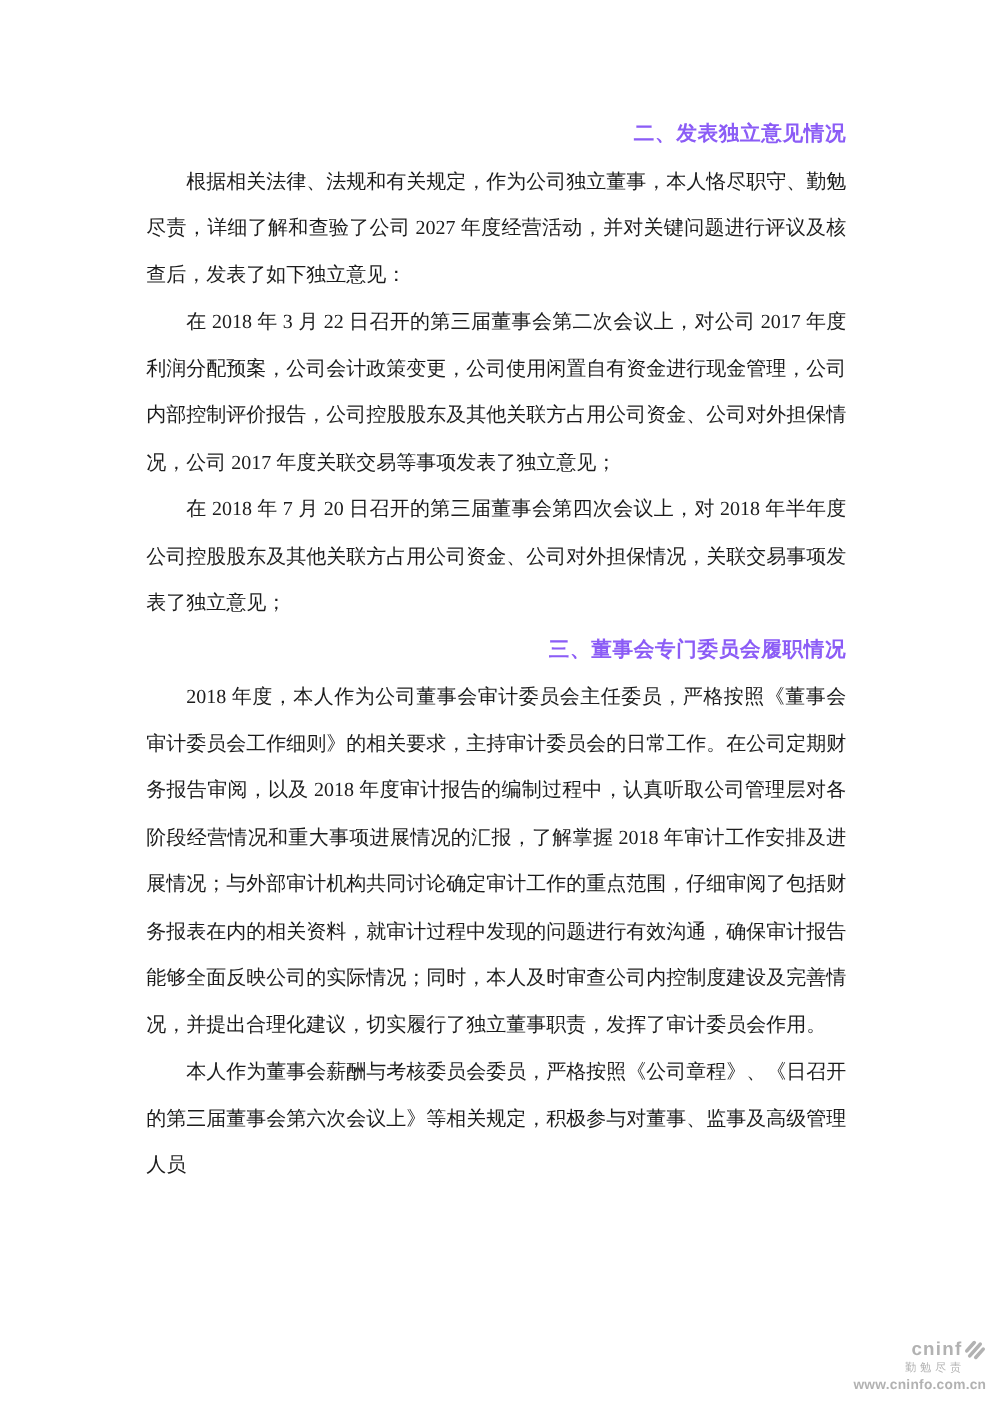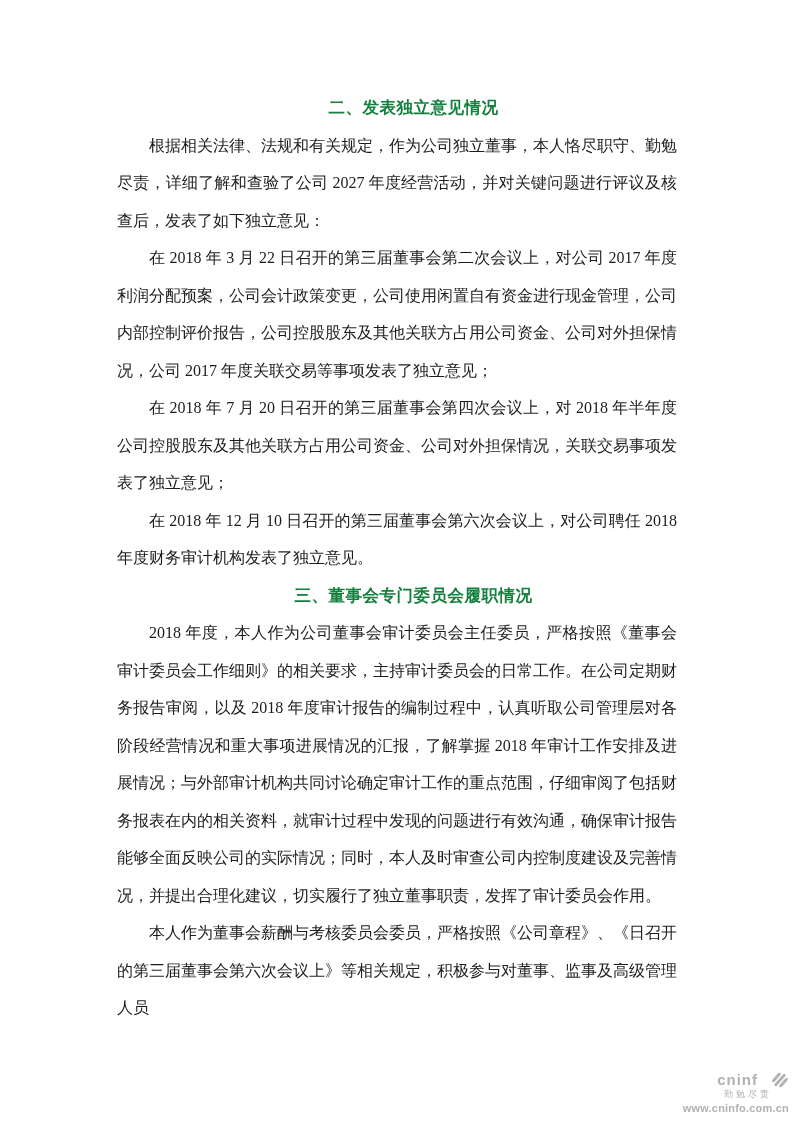--- a/index.html
+++ b/index.html
@@ -27,42 +27,42 @@
   }
   .content p {
     margin: 0;
     text-indent: 2em;
   }
   .content h2 {
     margin: 0;
     font-size: 16.5px;
     line-height: 37.5px;
     font-weight: 700;
-    color: #15803d;
+    color: #8b5cf6;
     text-indent: 2em;
-    text-align: center;
+    text-align: right;
     font-family: "Liberation Sans", "DejaVu Sans", sans-serif;
     letter-spacing: 0.5px;
   }
   .watermark {
     position: absolute;
     right: 4px;
     bottom: 8px;
     width: 118px;
     color: #b2b2b2;
     font-family: "Liberation Sans", "DejaVu Sans", sans-serif;
     text-align: right;
     line-height: 1.1;
     user-select: none;
   }
   .wm-row {
     display: flex;
     align-items: center;
     justify-content: flex-end;
-    gap: 13px;
+    gap: 1px;
   }
   .wm-brand {
     font-weight: 700;
     font-size: 15px;
     letter-spacing: 1px;
   }
   .wm-icon svg {
     display: block;
   }
   .wm-cn {
@@ -85,21 +85,20 @@
 
   <div class="content">
     <h2>二、发表独立意见情况</h2>
 
     <p>根据相关法律、法规和有关规定，作为公司独立董事，本人恪尽职守、勤勉尽责，详细了解和查验了公司 2027 年度经营活动，并对关键问题进行评议及核查后，发表了如下独立意见：</p>
 
     <p>在 2018 年 3 月 22 日召开的第三届董事会第二次会议上，对公司 2017 年度利润分配预案，公司会计政策变更，公司使用闲置自有资金进行现金管理，公司内部控制评价报告，公司控股股东及其他关联方占用公司资金、公司对外担保情况，公司 2017 年度关联交易等事项发表了独立意见；</p>
 
     <p>在 2018 年 7 月 20 日召开的第三届董事会第四次会议上，对 2018 年半年度公司控股股东及其他关联方占用公司资金、公司对外担保情况，关联交易事项发表了独立意见；</p>
 
-    <p>在 2018 年 12 月 10 日召开的第三届董事会第六次会议上，对公司聘任 2018 年度财务审计机构发表了独立意见。</p>
 
     <h2>三、董事会专门委员会履职情况</h2>
 
     <p>2018 年度，本人作为公司董事会审计委员会主任委员，严格按照《董事会审计委员会工作细则》的相关要求，主持审计委员会的日常工作。在公司定期财务报告审阅，以及 2018 年度审计报告的编制过程中，认真听取公司管理层对各阶段经营情况和重大事项进展情况的汇报，了解掌握 2018 年审计工作安排及进展情况；与外部审计机构共同讨论确定审计工作的重点范围，仔细审阅了包括财务报表在内的相关资料，就审计过程中发现的问题进行有效沟通，确保审计报告能够全面反映公司的实际情况；同时，本人及时审查公司内控制度建设及完善情况，并提出合理化建议，切实履行了独立董事职责，发挥了审计委员会作用。</p>
 
     <p>本人作为董事会薪酬与考核委员会委员，严格按照《公司章程》、《日召开的第三届董事会第六次会议上》等相关规定，积极参与对董事、监事及高级管理人员</p>
   </div>
 
   <div class="watermark">
     <div class="wm-row">

